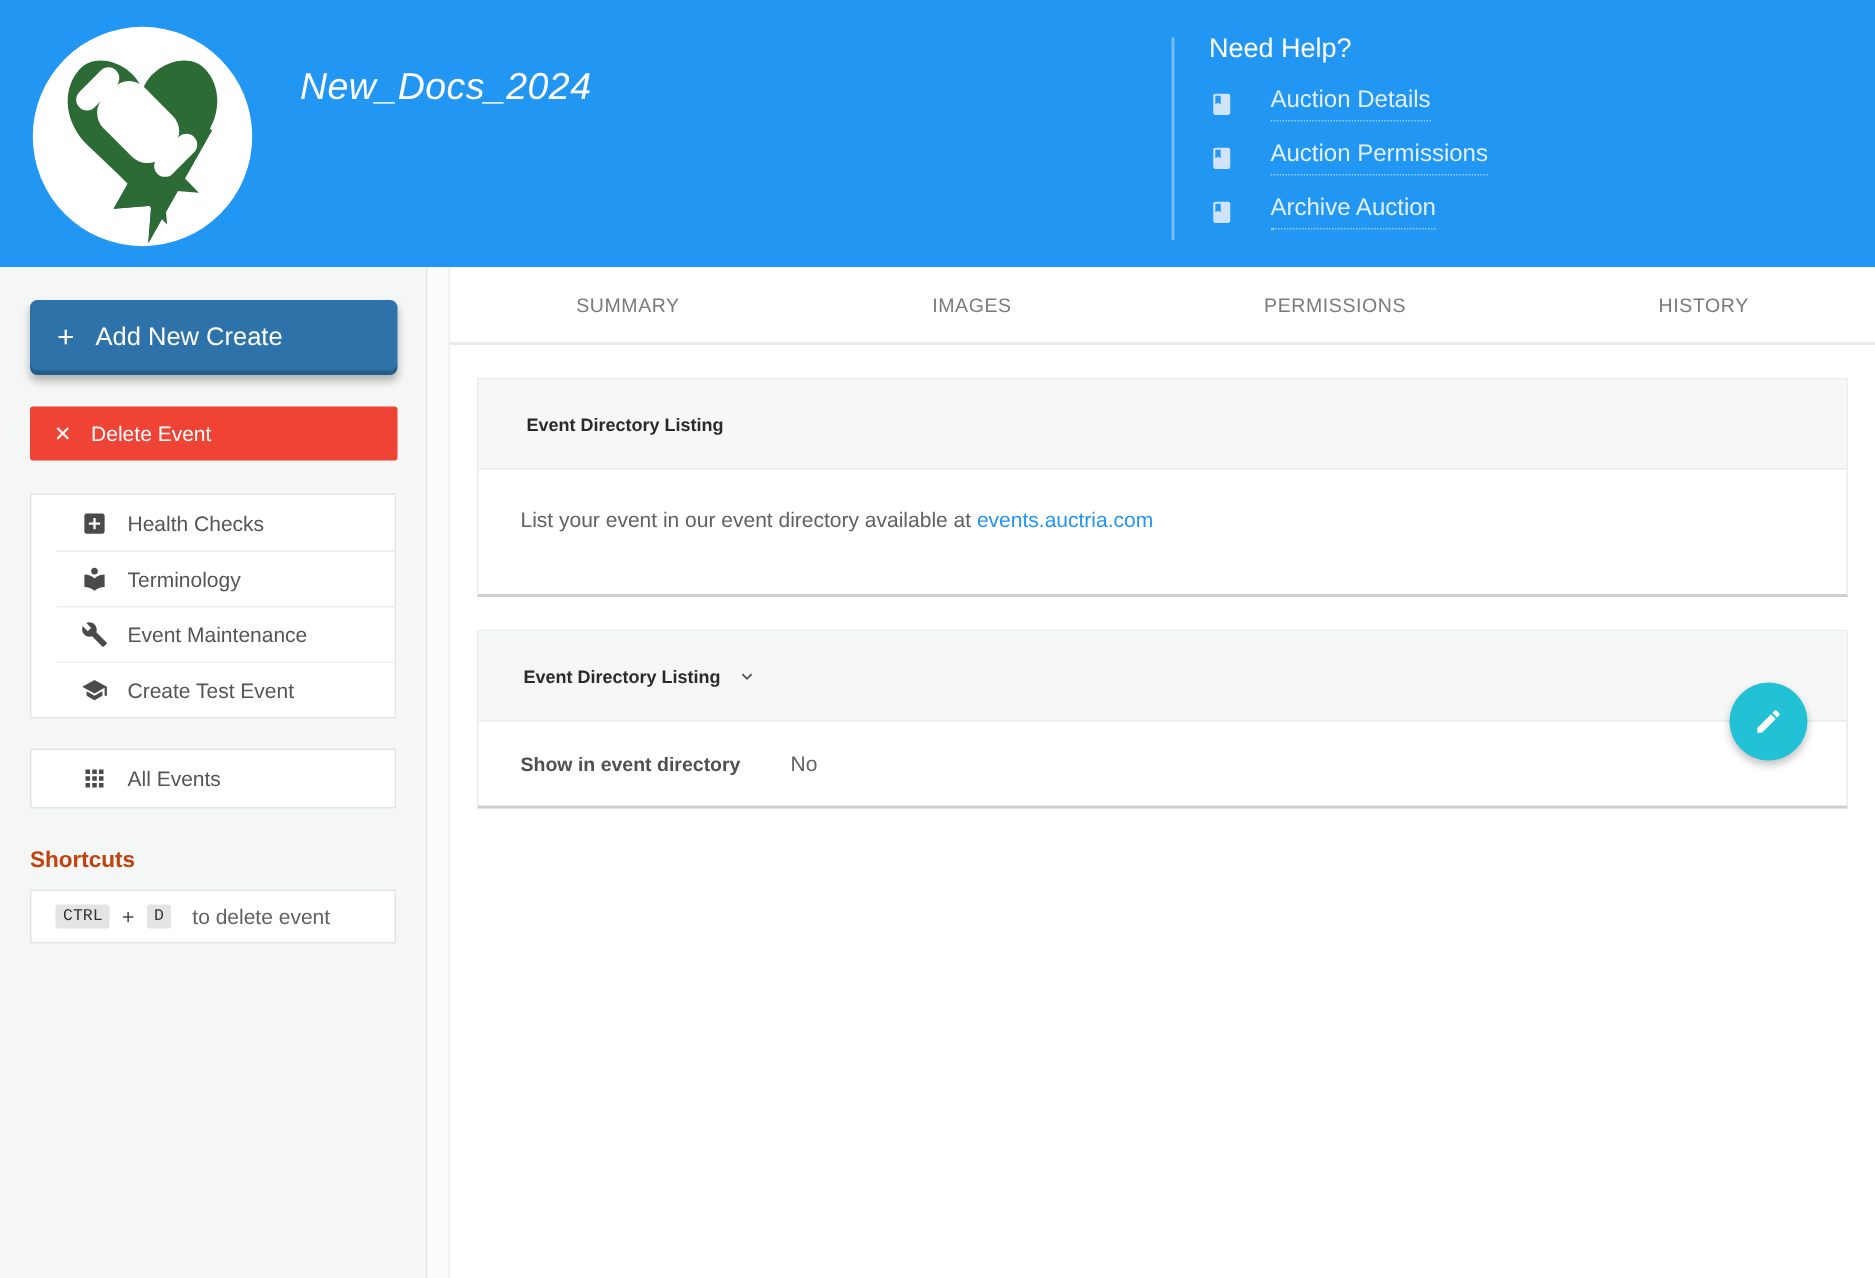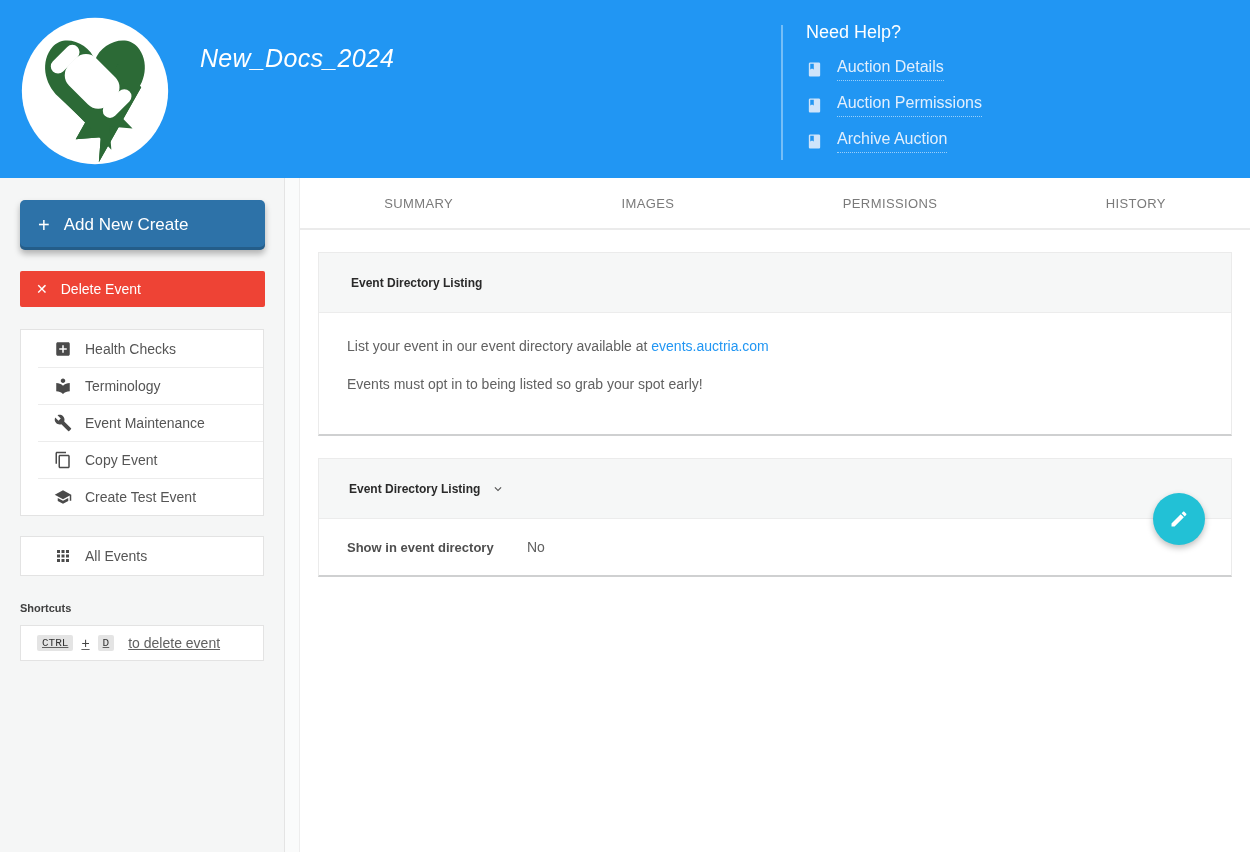--- a/index.html
+++ b/index.html
@@ -8,21 +8,21 @@
 
   
   .topbar { position:relative; width:1250px; height:178px; background:#2196f3; }
   .logo { position:absolute; left:18px; top:14px; width:154px; height:154px; cursor:pointer; }
   .event-title { position:absolute; left:200px; top:44px; color:#ffffff;
                  font-size:25px; font-weight:400; letter-spacing:.3px;font-style:italic; }
   .help-divider { position:absolute; left:781px; top:25px; width:2px; height:135px;
                   background:rgba(255,255,255,.38); }
   .help { position:absolute; left:806px; top:22px; }
   .help-heading { color:#ffffff; font-size:18px; font-weight:500; margin-bottom:15px; }
-  .help-link { display:flex; align-items:center; gap:14px; margin-bottom:13px;
+  .help-link { display:flex; align-items:center; gap:24px; margin-bottom:13px;
                cursor:pointer; text-decoration:none; }
   .help-link .book { width:17px; height:17px; display:block; }
   .help-link-text { color:#e2effd; font-size:16px; padding-bottom:4px;
                     border-bottom:1px dotted rgba(255,255,255,.55); }
 
   
   .shell { display:flex; width:1250px; height:674px; }
   .sidebar { width:285px; height:100%; background:#f5f6f6; border-right:1px solid #e4e4e4;
              padding:22px 20px 0 20px; }
   .gutter { width:15px; height:100%; background:#fafbfb; border-right:1px solid #ededed; }
@@ -37,24 +37,24 @@
   .btn-delete { display:flex; align-items:center; gap:13px; width:245px; height:36px;
                 background:#ee4335; color:#fff; font-size:14px; border:none; border-radius:2px;
                 padding:0 0 0 16px; margin-top:21px; cursor:pointer; font-family:inherit; }
   .btn-delete .x { font-size:14px; line-height:1; }
   .menu { margin-top:22px; background:#fff; border:1px solid #e3e3e3;padding-left:17px; }
   .menu-item { display:flex; align-items:center; gap:13px; height:37px; padding-left:16px;
                font-size:14px; color:#555; cursor:pointer; background:#fff; }
   .menu-item + .menu-item { border-top:1px solid #ececec; }
   .menu-item svg { width:18px; height:18px; fill:#4a4a4a; flex:0 0 auto; }
   .single { margin-top:20px; }
-  .shortcuts-heading { margin-top:26px; font-size:11px; font-weight:700; color:#404040; }
+  .shortcuts-heading { margin-top:26px; font-size:15px; font-weight:700; color:#c2410c; }
   .shortcut-card { margin-top:11px; background:#fff; border:1px solid #e3e3e3; height:36px;
                    display:flex; align-items:center; gap:8px; padding-left:16px;
-                   font-size:14px; color:#616161;text-decoration:underline; }
+                   font-size:14px; color:#616161; }
   kbd { background:#e4e4e4; border-radius:2px; padding:2px 5px; font-size:11px;
         font-family:"Liberation Mono", monospace; color:#333; }
   .shortcut-plus { color:#444; font-size:14px; }
   .shortcut-desc { margin-left:6px; }
 
   
   .tabs { display:flex; height:52px; border-bottom:2px solid #ebebeb; background:#fff; }
   .tab { flex:1 1 auto; display:flex; align-items:center; justify-content:center;
          font-size:13px; letter-spacing:.4px; color:#7a7a7a; font-weight:500;
          cursor:pointer; position:relative; text-transform:uppercase; }
@@ -148,26 +148,20 @@
         <span>Terminology</span>
       </div>
       <div class="menu-item">
         <svg viewBox="0 0 24 24">
             <path d="M22.7 19l-9.1-9.1c.9-2.3.4-5-1.5-6.9-2-2-5-2.4-7.4-1.3L9 6 6 9 1.6 4.7C.4 7.1.9 10.1 2.9 12.1c1.9 1.9 4.6 2.4 6.9 1.5l9.1 9.1c.4.4 1 .4 1.4 0l2.3-2.3c.5-.4.5-1.1.1-1.4z"></path>
           </svg>
         <span>Event Maintenance</span>
       </div>
       <div class="menu-item">
         <svg viewBox="0 0 24 24">
-            <path d="M16 1H4c-1.1 0-2 .9-2 2v14h2V3h12V1zm3 4H8c-1.1 0-2 .9-2 2v14c0 1.1.9 2 2 2h11c1.1 0 2-.9 2-2V7c0-1.1-.9-2-2-2zm0 16H8V7h11v14z"></path>
-          </svg>
-        <span>Copy Event</span>
-      </div>
-      <div class="menu-item">
-        <svg viewBox="0 0 24 24">
             <path d="M5 13.18v4L12 21l7-3.82v-4L12 17l-7-3.82zM12 3L1 9l11 6 9-4.91V17h2V9L12 3z"></path>
           </svg>
         <span>Create Test Event</span>
       </div>
     </div>
 
     <div class="menu single">
       <div class="menu-item" style="height:38px;">
         <svg viewBox="0 0 24 24">
             <path d="M4 8h4V4H4v4zm6 12h4v-4h-4v4zm-6 0h4v-4H4v4zm0-6h4v-4H4v4zm6 0h4v-4h-4v4zm6-10v4h4V4h-4zm-6 4h4V4h-4v4zm6 6h4v-4h-4v4zm0 6h4v-4h-4v4z"></path>
@@ -196,21 +190,20 @@
     </nav>
 
     <section class="card">
       <div class="card-header" style="padding-left:32px;">
         <h2 class="card-title">Event Directory Listing</h2>
       </div>
       <div class="card-body">
         <p>
           <span>List your event in our event directory available at </span><a class="inline-link">events.auctria.com</a>
         </p>
-        <p>Events must opt in to being listed so grab your spot early!</p>
       </div>
     </section>
 
     <section class="card">
       <div class="card-header">
         <h2 class="card-title">Event Directory Listing</h2>
         <svg class="chevron" viewBox="0 0 24 24">
             <path d="M7.41 8.59 12 13.17l4.59-4.58L18 10l-6 6-6-6 1.41-1.41z"></path>
           </svg>
       </div>

